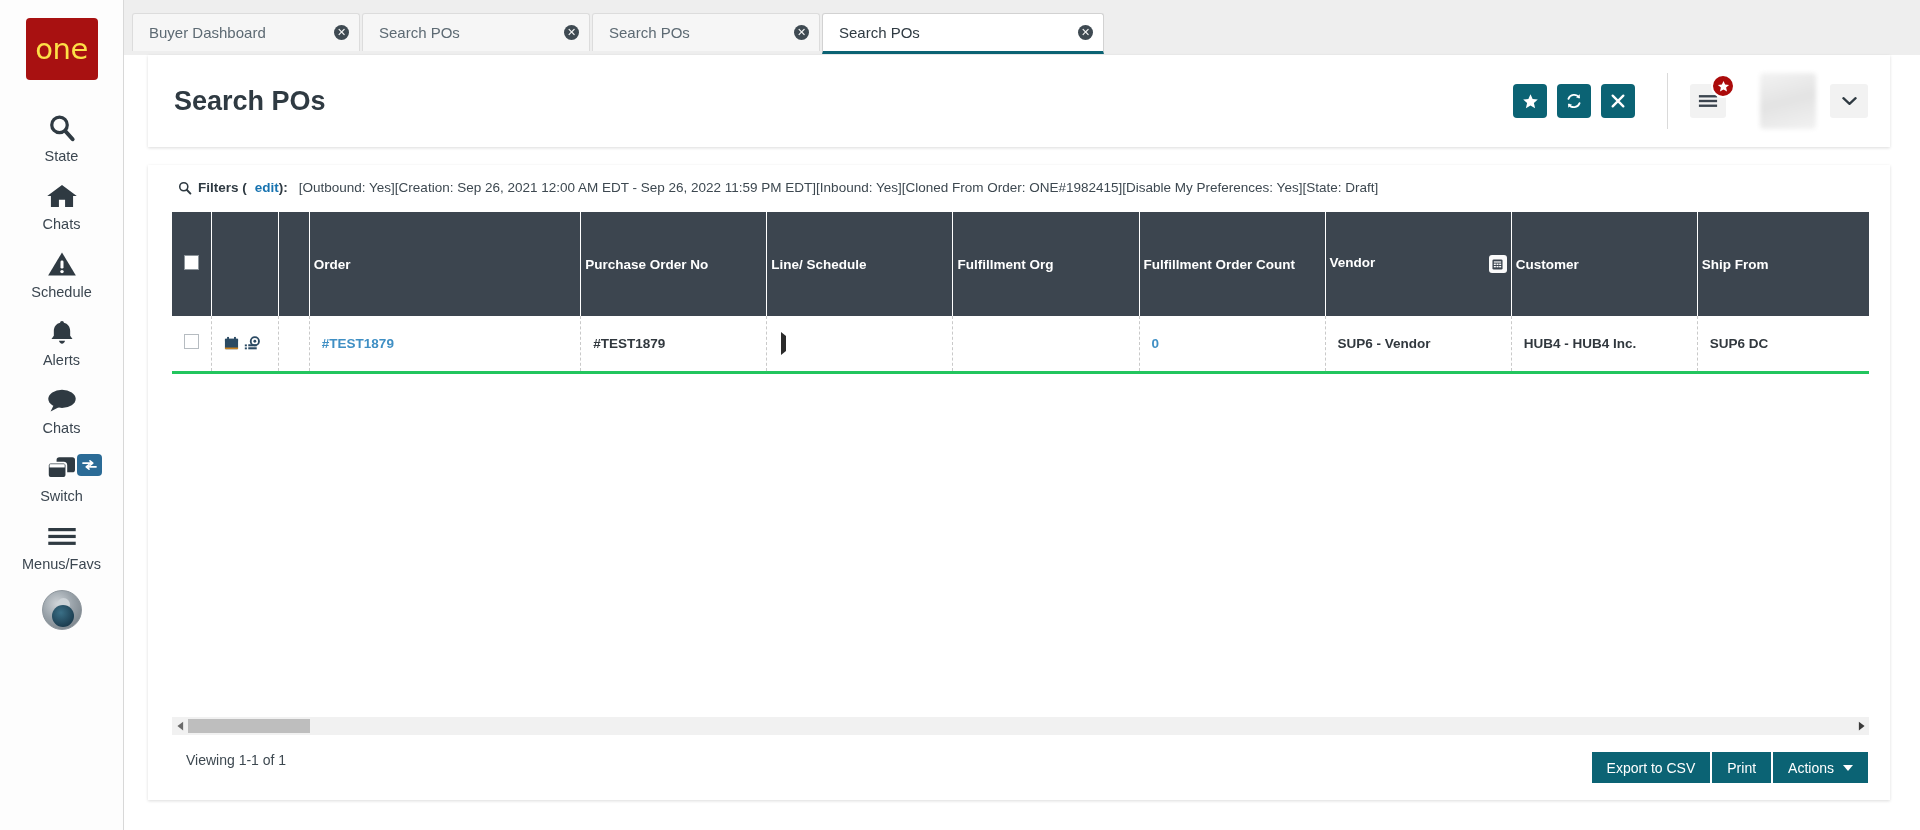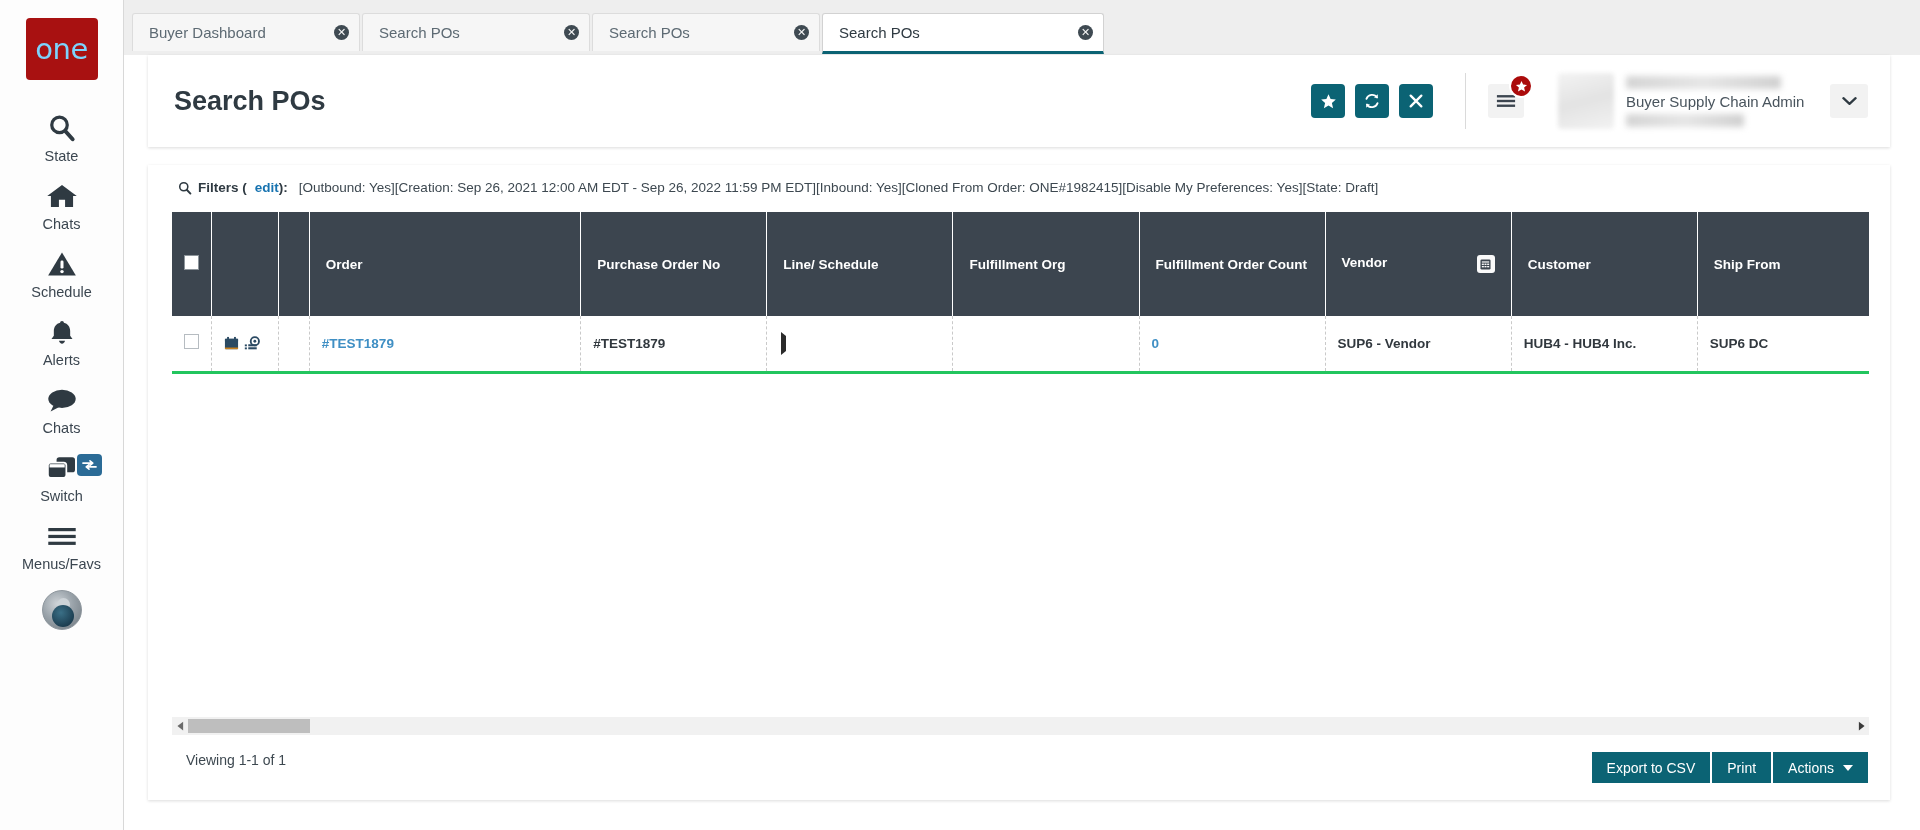--- a/index.html
+++ b/index.html
@@ -21,21 +21,21 @@
     padding-top: 18px;
   }
   #brand-logo {
     width: 72px; height: 62px;
     background: #a81111;
     border-radius: 4px;
     display: flex; align-items: center; justify-content: center;
     margin-bottom: 22px;
   }
   #brand-logo span {
-    color: #7dd3fc; font-size: 29px; font-weight: 400;
+    color: #fde047; font-size: 29px; font-weight: 400;
     letter-spacing: -0.5px; line-height: 1;
     font-family: "DejaVu Sans", sans-serif;
   }
   .rail-item {
     width: 124px;
     display: flex; flex-direction: column; align-items: center;
     padding: 8px 0 6px 0;
     cursor: pointer;
     position: relative;
   }
@@ -210,21 +210,21 @@
     table-layout: fixed;
     width: 1697px;
   }
   #po-table thead th {
     background: #3c454f;
     color: #ffffff;
     font-size: 13.5px; font-weight: bold;
     text-align: left;
     vertical-align: middle;
     height: 104px;
-    padding: 0 16px;
+    padding: 0 4px;
     border-right: 1px solid #ffffff;
     font-family: "Liberation Sans", sans-serif;
   }
   #po-table thead th:last-child { border-right: none; }
   #po-table thead th.nolabel { padding: 0; }
   #po-table tbody td {
     font-size: 13.5px; color: #31383e;
     height: 56px; padding: 0 12px;
     border-right: 1px dashed #c9c9c9;
     vertical-align: middle;
@@ -450,25 +450,20 @@
         </svg>
       <div id="menu-fav-badge">
         <svg width="13" height="13" viewBox="0 0 20 20">
             <path d="M10 1.4 L12.5 7 L18.6 7.6 L14 11.7 L15.4 17.8 L10 14.6 L4.6 17.8 L6 11.7 L1.4 7.6 L7.5 7 Z" fill="#ffffff"></path>
           </svg>
       </div>
     </div>
 
     <div id="user-avatar"></div>
 
-    <div id="user-block">
-      <div class="redact" style="width:155px;"></div>
-      <div id="user-role">Buyer Supply Chain Admin</div>
-      <div class="redact" style="width:118px;"></div>
-    </div>
 
     <div id="user-caret">
       <svg width="15" height="10" viewBox="0 0 16 10">
           <path d="M1.5 2 L8 8 L14.5 2" stroke="#2f3a42" stroke-width="2.4" fill="none" stroke-linecap="round" stroke-linejoin="round"></path>
         </svg>
     </div>
   </div>
 </div>
 
 <div id="content-card">

